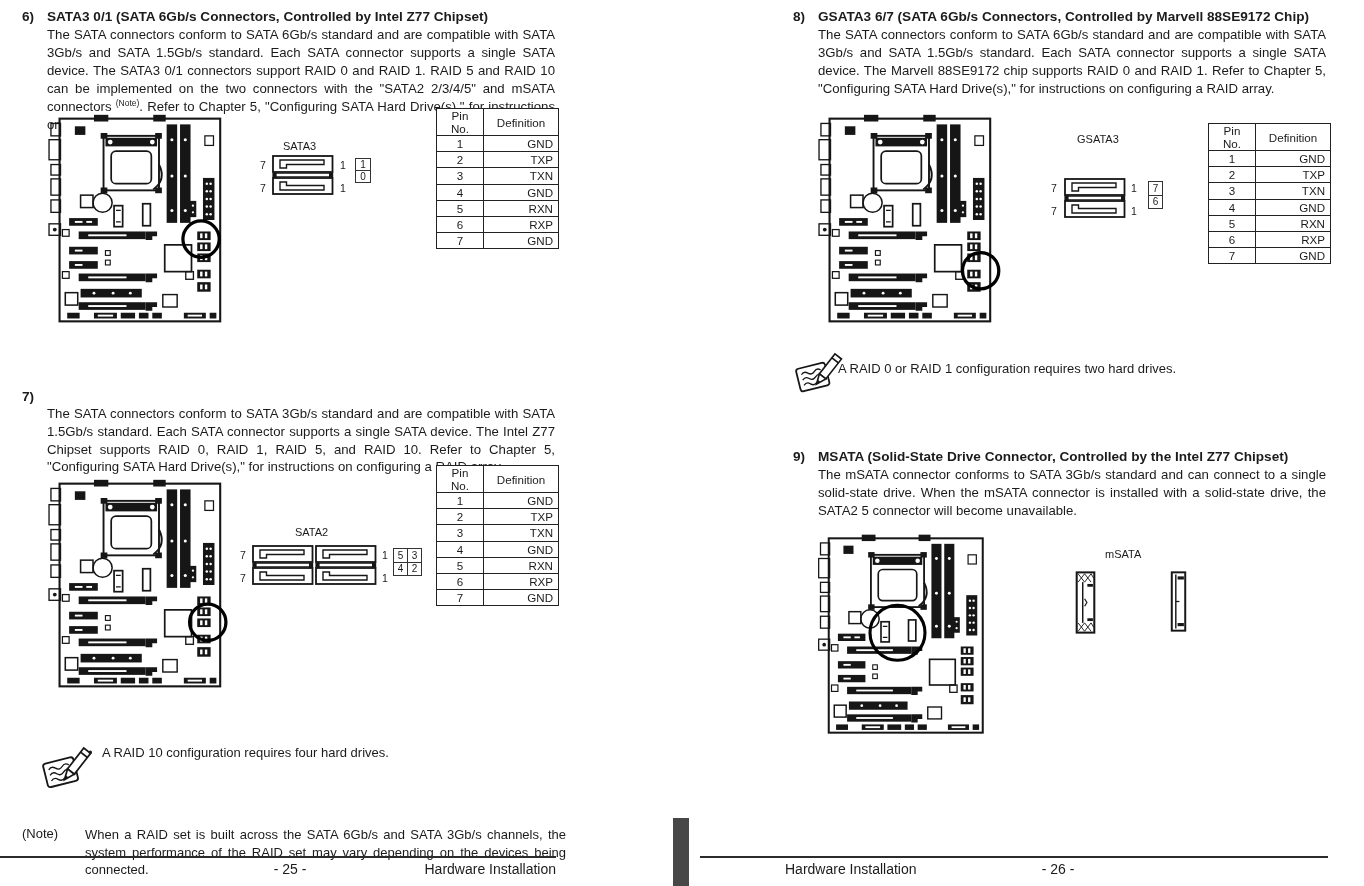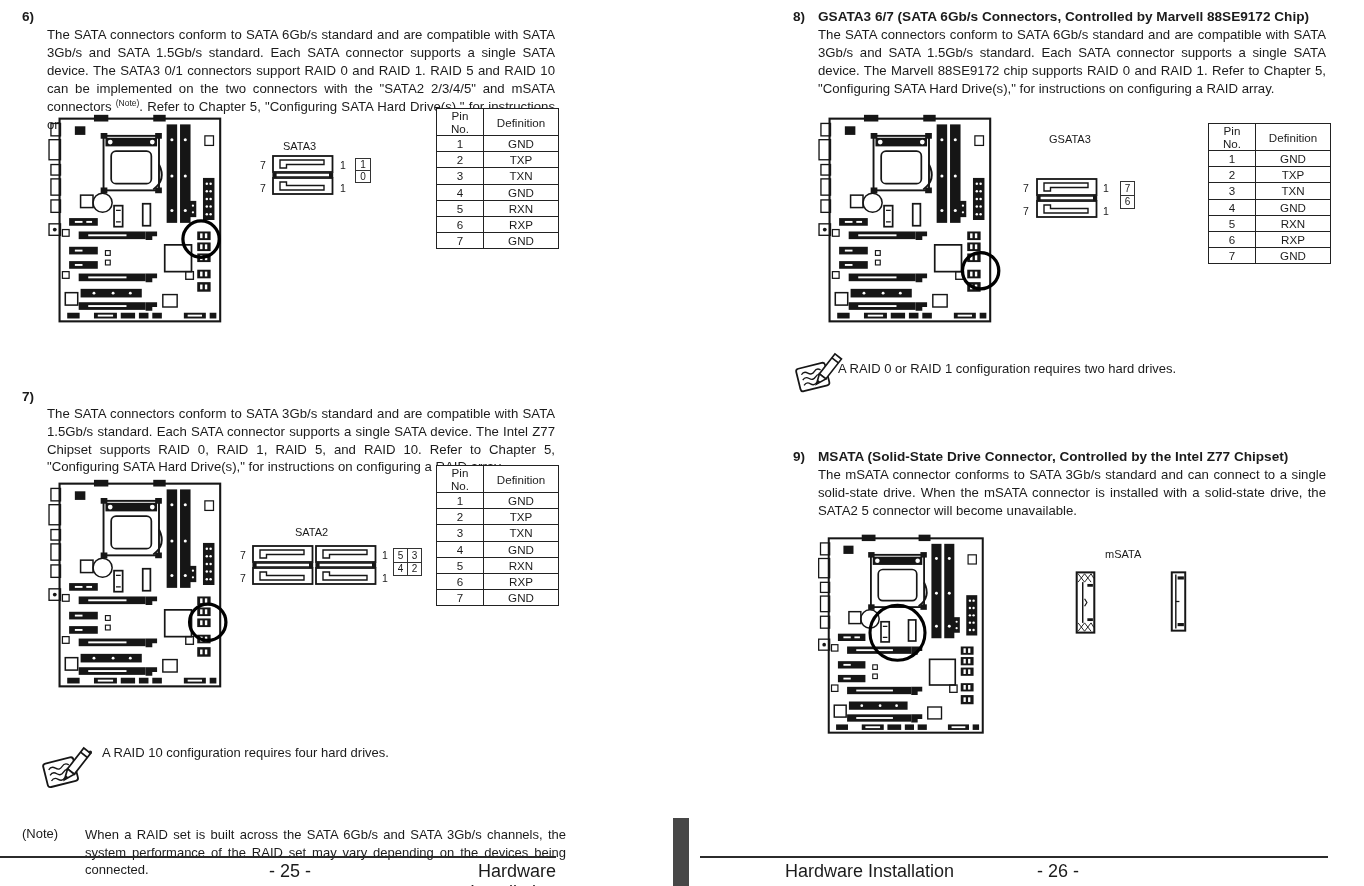--- a/index.html
+++ b/index.html
@@ -7,35 +7,35 @@
          font-family:"Liberation Sans","DejaVu Sans",sans-serif;color:#1b1b1b;}
   .abs{position:absolute;}
   .head{position:absolute;display:flex;font-weight:bold;font-size:13.6px;line-height:17px;}
   .head .num{flex:none;width:25px;}
   .para{position:absolute;font-size:13.2px;line-height:18px;text-align:justify;}
   .para sup{font-size:8.5px;vertical-align:super;line-height:0;}
   .pin-table{position:absolute;border-collapse:collapse;font-size:11.6px;background:#fff;}
   .pin-table th,.pin-table td{border:1.4px solid #222;height:15.2px;padding:0 5px;}
   .pin-table th{font-weight:normal;text-align:center;}
   .pin-table td:first-child{width:36px;text-align:center;}
-  .pin-table td:last-child{width:64px;text-align:center;}
+  .pin-table td:last-child{width:64px;text-align:right;}
   .conn{position:absolute;}
   .conn-label{position:absolute;font-size:11px;}
   .pnum{position:absolute;font-size:10.5px;}
   .ports{position:absolute;border-collapse:collapse;font-size:10px;background:#fff;}
   .ports td{border:1.5px solid #333;width:13px;height:12.5px;text-align:center;padding:0;}
   .ports.tall td{height:11px;width:14px;}
   .note-list{position:absolute;margin:0;padding:0;list-style:none;font-size:13px;line-height:17.6px;}
   .note-list li{position:relative;padding-left:16px;text-align:justify;}
   .note-list li::before{content:"•";position:absolute;left:2px;}
   .footnote-label{position:absolute;font-size:13px;}
   .footnote-text{position:absolute;font-size:13px;line-height:17.6px;text-align:justify;}
   .note-single{position:absolute;font-size:13px;}
   .footer-line{position:absolute;height:2px;background:#2b2b2b;}
-  .footer-text{position:absolute;font-size:18px;}
+  .footer-text{position:absolute;font-size:14px;}
   .center{text-align:center;}
   .right{text-align:right;}
   .gutter{position:absolute;background:#474747;}
   svg{display:block;}
   .mark{fill:none;stroke:#000;stroke-width:3.4px;}
 </style>
 </head>
 <body>
 
 <svg width="0" height="0" style="position:absolute" aria-hidden="true">
@@ -200,20 +200,21 @@
     </symbol>
   </defs>
 </svg>
 
 <div class="sheet">
 
   <div>
 
     <div class="head" style="left:22px;top:8px;width:534px">
       <span class="num">6)</span>
+      <span class="ttl">SATA3 0/1 (SATA 6Gb/s Connectors, Controlled by Intel Z77 Chipset)</span>
     </div>
     <p class="para" style="left:47px;top:26px;width:508px;margin:0"><span>The SATA connectors conform to SATA 6Gb/s standard and are compatible with SATA 3Gb/s and SATA 1.5Gb/s standard. Each SATA connector supports a single SATA device. The SATA3 0/1 connectors support RAID 0 and RAID 1. RAID 5 and RAID 10 can be implemented on the two connectors with the "SATA2 2/3/4/5" and mSATA connectors </span><sup>(Note)</sup><span>. Refer to Chapter 5, "Configuring SATA Hard Drive(s)," for instructions on configuring a RAID array.</span></p>
 
     <svg class="abs" style="left:44px;top:111px" width="186" height="218" viewBox="0 0 190 228" overflow="visible">
       <use href="#mobo"></use>
       <circle class="mark" cx="162" cy="134" r="19"></circle>
     </svg>
 
     <div class="conn" style="left:250px;top:133px;width:180px;height:75px">
       <span class="conn-label abs" style="left:33px;top:7px">SATA3</span>
@@ -371,21 +372,21 @@
       <span class="num">8)</span>
       <span class="ttl">GSATA3 6/7 (SATA 6Gb/s Connectors, Controlled by Marvell 88SE9172 Chip)</span>
     </div>
     <p class="para" style="left:818px;top:26px;width:508px;margin:0">The SATA connectors conform to SATA 6Gb/s standard and are compatible with SATA 3Gb/s and SATA 1.5Gb/s standard. Each SATA connector supports a single SATA device. The Marvell 88SE9172 chip supports RAID 0 and RAID 1. Refer to Chapter 5, "Configuring SATA Hard Drive(s)," for instructions on configuring a RAID array.</p>
 
     <svg class="abs" style="left:814px;top:111px" width="186" height="218" viewBox="0 0 190 228" overflow="visible">
       <use href="#mobo"></use>
       <circle class="mark" cx="172" cy="167" r="19"></circle>
     </svg>
 
-    <div class="conn" style="left:1008px;top:128px;width:180px;height:95px">
+    <div class="conn" style="left:1036px;top:128px;width:180px;height:95px">
       <span class="conn-label abs" style="left:41px;top:5px">GSATA3</span>
       <span class="pnum" style="left:15px;top:54px">7</span>
       <span class="pnum" style="left:15px;top:77px">7</span>
       <svg class="abs" style="left:28px;top:50px" width="62" height="40">
           <use href="#sata-pair"></use>
         </svg>
       <span class="pnum" style="left:95px;top:54px">1</span>
       <span class="pnum" style="left:95px;top:77px">1</span>
       <table class="ports" style="left:112px;top:53px">
           <tbody>

